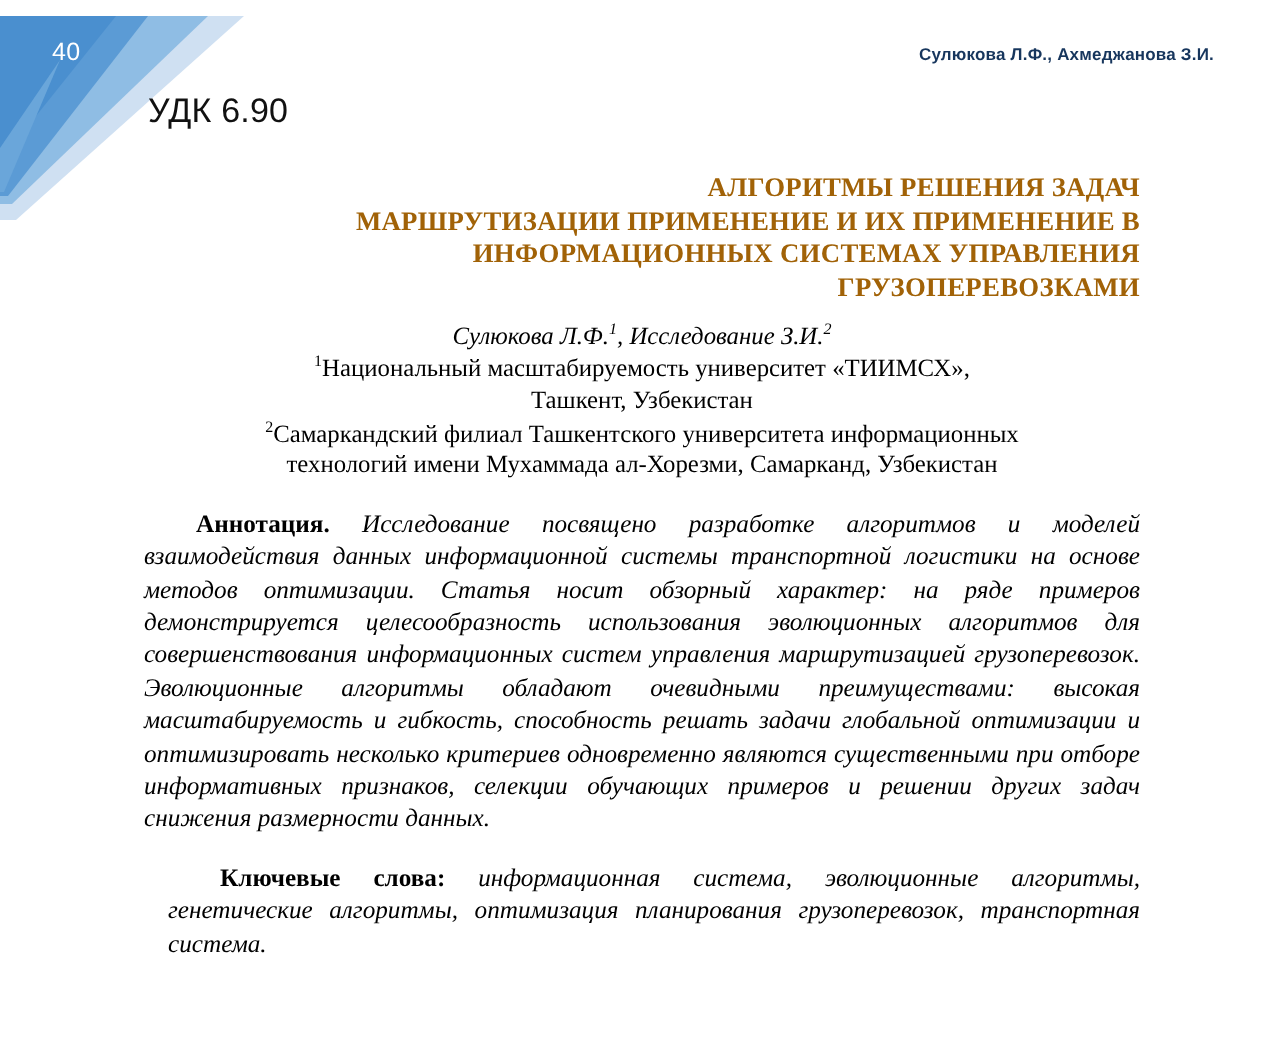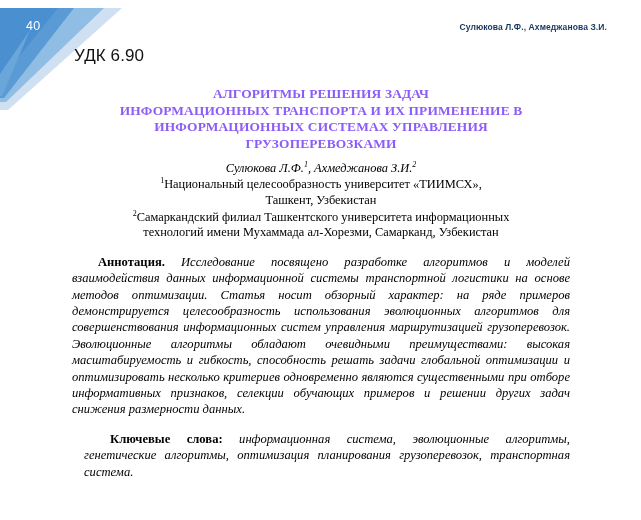--- a/index.html
+++ b/index.html
@@ -75,26 +75,26 @@
 
   
   .content {
     position: absolute;
     left: 72px;
     top: 86px;
     width: 498px;
   }
 
   .title {
-    text-align: center;
+    text-align: right;
     font-family: "Liberation Serif", "DejaVu Serif", serif;
     font-weight: bold;
     font-size: 13.4px;
     line-height: 16.6px;
-    color: #8b5cf6;
+    color: #a16207;
     letter-spacing: 0.15px;
     margin: 0;
   }
   .title .tline { display: block; white-space: nowrap; }
 
   .authors {
     text-align: center;
     font-style: italic;
     font-size: 12.4px;
     line-height: 15px;
@@ -160,31 +160,31 @@
   <div class="page-number">40</div>
 
   <div class="running-head">Сулюкова Л.Ф., Ахмеджанова З.И.</div>
 
   <div class="udk">УДК 6.90</div>
 
   <div class="content">
 
     <h1 class="title">
       <span class="tline">АЛГОРИТМЫ РЕШЕНИЯ ЗАДАЧ</span>
-      <span class="tline">ИНФОРМАЦИОННЫХ ТРАНСПОРТА И ИХ ПРИМЕНЕНИЕ В</span>
+      <span class="tline">МАРШРУТИЗАЦИИ ПРИМЕНЕНИЕ И ИХ ПРИМЕНЕНИЕ В</span>
       <span class="tline">ИНФОРМАЦИОННЫХ СИСТЕМАХ УПРАВЛЕНИЯ</span>
       <span class="tline">ГРУЗОПЕРЕВОЗКАМИ</span>
     </h1>
 
     <div class="authors">
-      <span>Сулюкова Л.Ф.</span><sup>1</sup><span>, </span><span>Ахмеджанова З.И.</span><sup>2</sup>
+      <span>Сулюкова Л.Ф.</span><sup>1</sup><span>, </span><span>Исследование З.И.</span><sup>2</sup>
     </div>
 
     <div class="affil">
-      <span class="aline"><sup>1</sup><span>Национальный целесообразность университет «ТИИМСХ»,</span></span>
+      <span class="aline"><sup>1</sup><span>Национальный масштабируемость университет «ТИИМСХ»,</span></span>
       <span class="aline">Ташкент, Узбекистан</span>
     </div>
 
     <div class="affil">
       <span class="aline"><sup>2</sup><span>Самаркандский филиал Ташкентского университета информационных</span></span>
       <span class="aline">технологий имени Мухаммада ал-Хорезми, Самарканд, Узбекистан</span>
     </div>
 
 
     <p class="abstract"><span class="lead">Аннотация</span><span class="lead">. </span><span>Исследование посвящено разработке алгоритмов и моделей взаимодействия данных информационной системы транспортной логистики на основе методов оптимизации. Статья носит обзорный характер: на ряде примеров демонстрируется целесообразность использования эволюционных алгоритмов для совершенствования информационных систем управления маршрутизацией грузоперевозок. Эволюционные алгоритмы обладают очевидными преимуществами: высокая масштабируемость и гибкость, способность решать задачи глобальной оптимизации и оптимизировать несколько критериев одновременно являются существенными при отборе информативных признаков, селекции обучающих примеров и решении других задач снижения размерности данных.</span></p>

